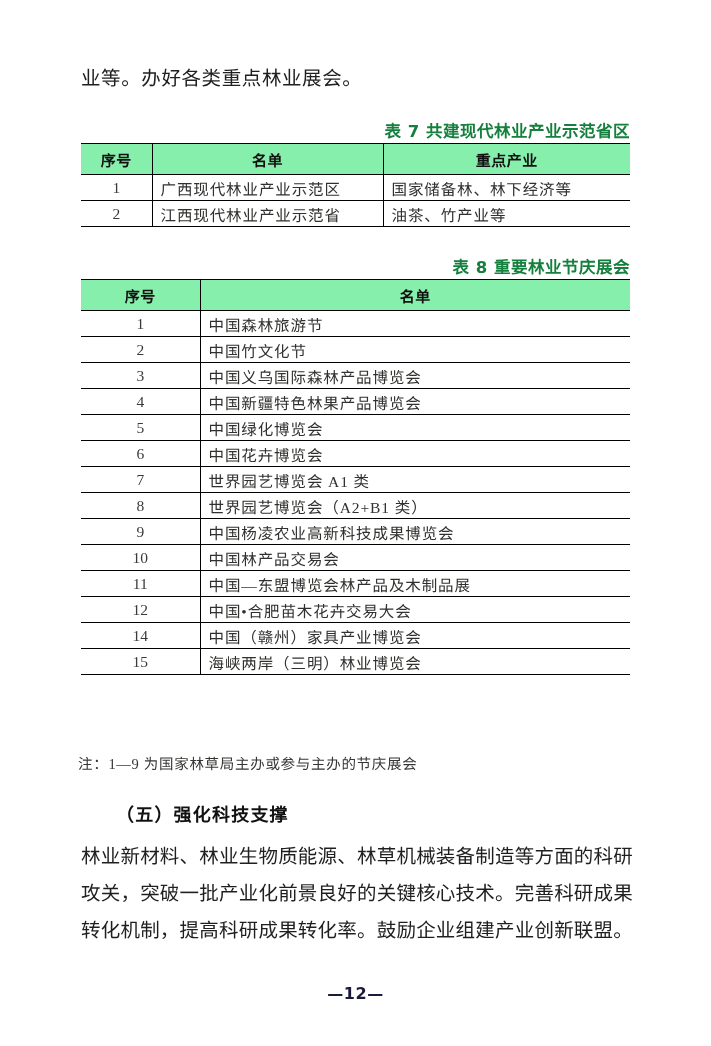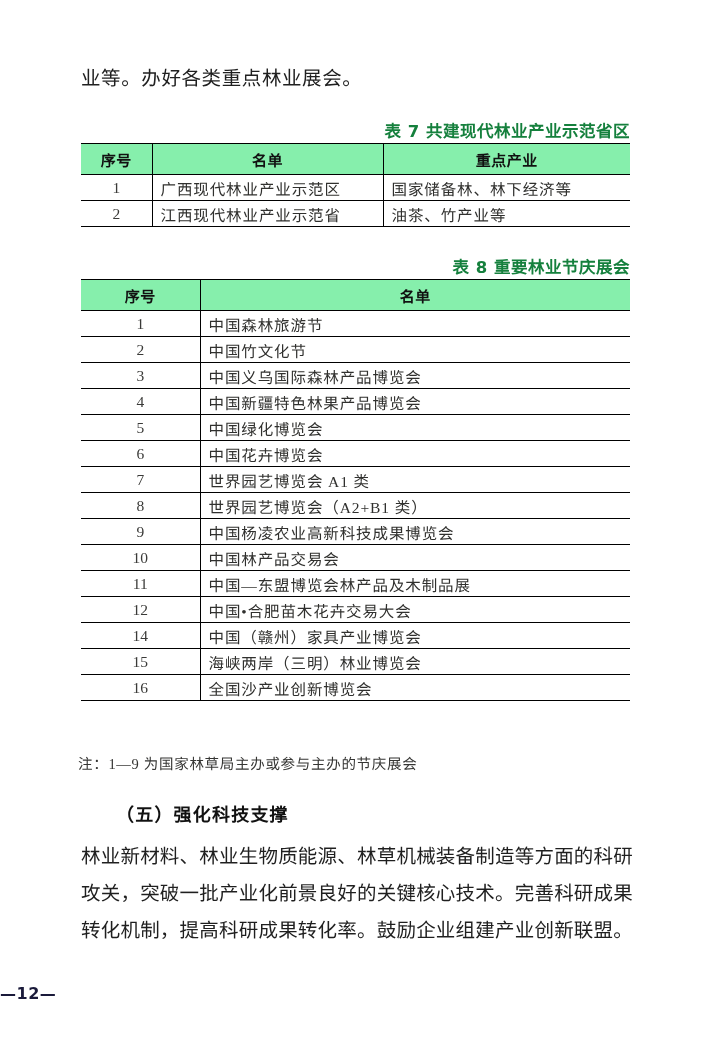--- a/index.html
+++ b/index.html
@@ -143,20 +143,21 @@
     text-align-last: justify;
     color: #1f1f1f;
   }
   .para .indent { display: inline-block; width: 39px; }
 
   
   .page-number {
     position: absolute;
     left: 0;
     width: 711px;
+    text-align: center;
     font-family: "DejaVu Sans", "Liberation Sans", sans-serif;
     font-weight: bold;
     font-size: 16px;
     color: #1a1a3a;
     letter-spacing: 0.5px;
   }
 </style>
 </head>
 <body>
 
@@ -252,24 +253,20 @@
           <td class="col-sep">中国•合肥苗木花卉交易大会</td>
         </tr>
         <tr>
           <td class="num">14</td>
           <td class="col-sep">中国（赣州）家具产业博览会</td>
         </tr>
         <tr>
           <td class="num">15</td>
           <td class="col-sep">海峡两岸（三明）林业博览会</td>
         </tr>
-        <tr>
-          <td class="num">16</td>
-          <td class="col-sep">全国沙产业创新博览会</td>
-        </tr>
       </tbody>
   </table>
 
   <div class="note" style="top:752px;">注：1—9 为国家林草局主办或参与主办的节庆展会</div>
 
   <div class="section-heading" style="top:800px;">（五）强化科技支撑</div>
 
   <div class="para" style="top:838px;">
     <div><span>林业新材料、林业生物质能源、林草机械装备制造等方面的科研</span></div>
     <div><span>攻关，突破一批产业化前景良好的关键核心技术。完善科研成果</span></div>

